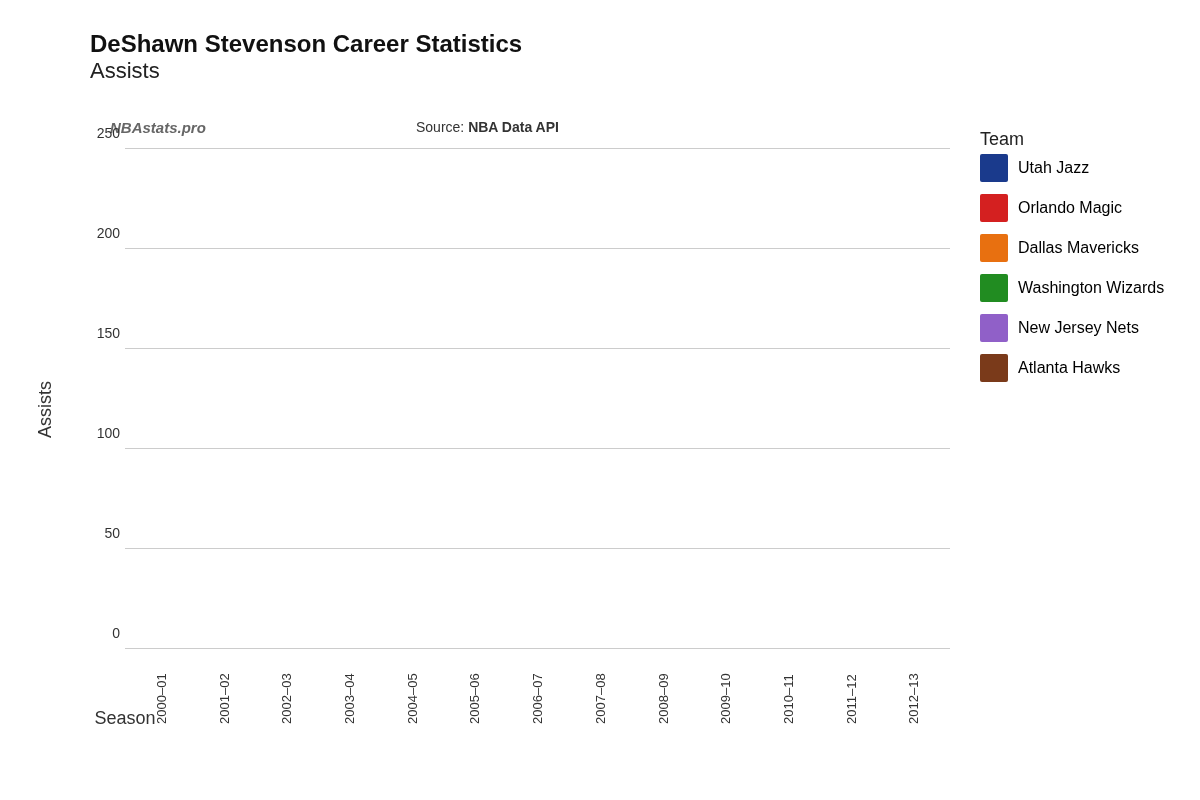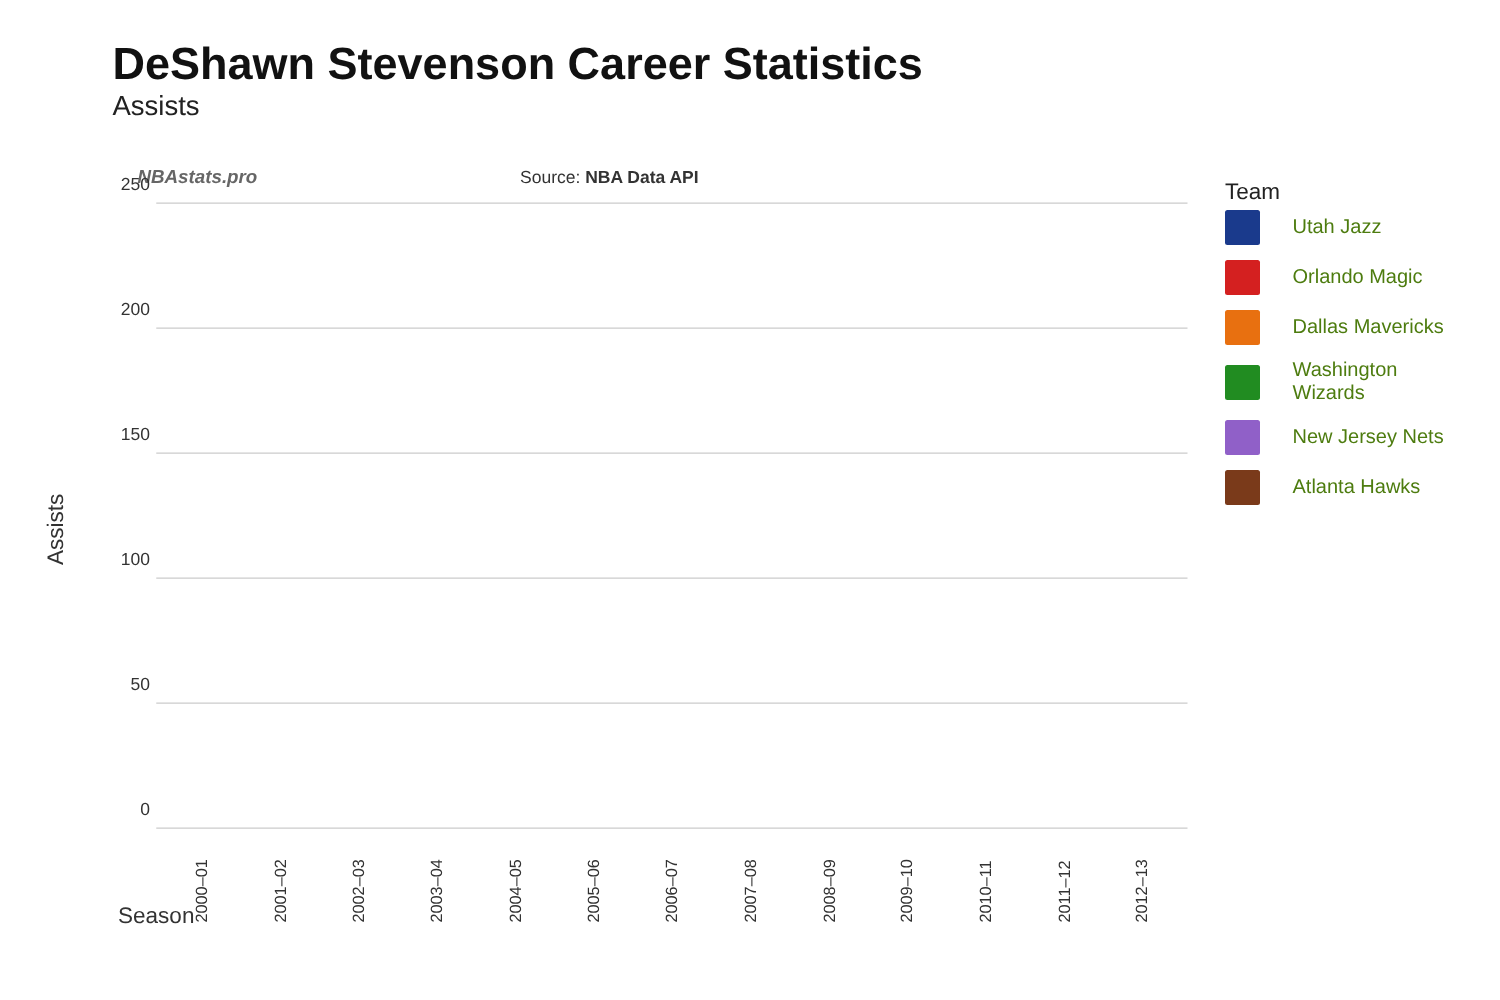--- a/index.html
+++ b/index.html
@@ -14,21 +14,21 @@
       width: 1200px;
       height: 800px;
       padding: 30px 20px 20px 30px;
       position: relative;
     }
     .title-section {
       margin-bottom: 5px;
       margin-left: 60px;
     }
     .main-title {
-      font-size: 36px;
+      font-size: 24px;
       color: #111;
     }
     .main-title span {
       font-weight: 900;
     }
     .subtitle {
       font-size: 22px;
       color: #222;
       font-weight: 400;
     }
@@ -170,22 +170,21 @@
     }
     .legend-color {
       width: 28px;
       height: 28px;
       margin-right: 10px;
       flex-shrink: 0;
       border-radius: 2px;
     }
     .legend-label {
       font-size: 16px;
-      color: #4d7c0f;
-      margin-left: 16px;
+      color: #000000;
     }
   </style>
 </head>
 <body>
 
 <div class="chart-container">
   <div class="title-section">
     <div class="main-title">
       <span>DeShawn Stevenson</span><span> Career Statistics</span>
     </div>

